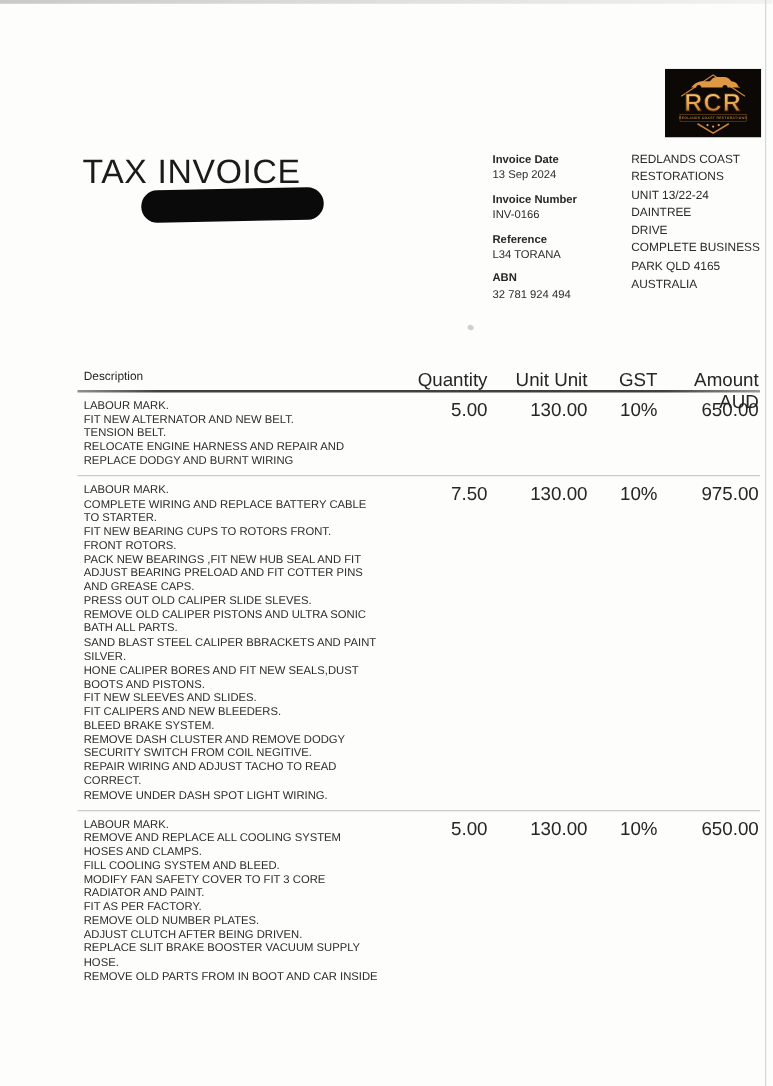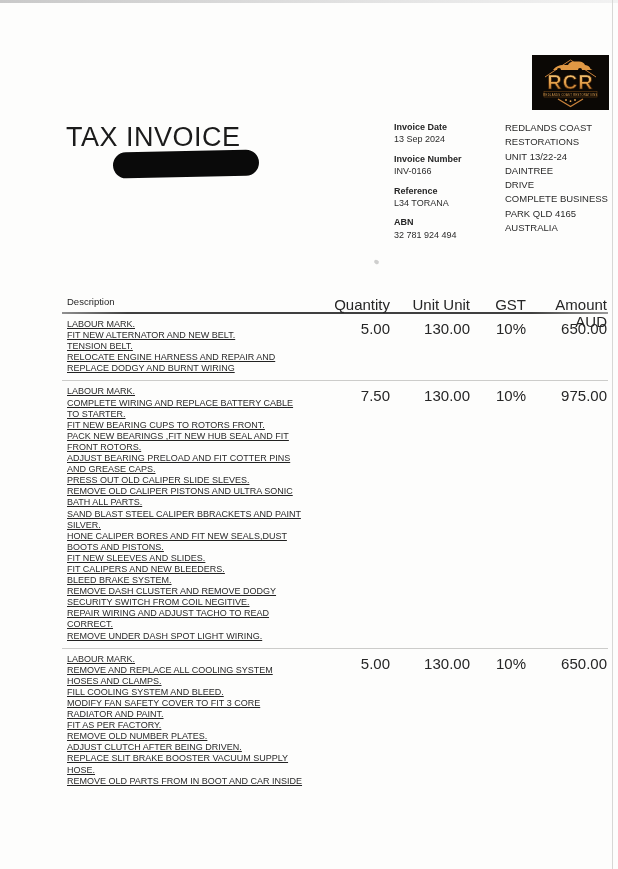--- a/index.html
+++ b/index.html
@@ -45,21 +45,21 @@
     height: 2px; margin-top: 3px;
     background: linear-gradient(to right, #909090, #404040 12%, #404040 86%, #9a9a9a);
   }
   .cell-h { font-size: 9.5px; font-weight: 400; color: #1f1f1f; }
   .c-desc-h { position: absolute; left: 5px; top: 2px; text-align: center; }
   .col { position: absolute; top: 2px; text-align: right; font-size: 15px; color: #262626; }
   .col-qty  { left: 250px; width: 78px; }
   .col-unit { left: 330px; width: 78px; }
   .col-gst  { left: 400px; width: 64px; }
   .col-amt  { left: 463px; width: 82px; }
-  .trow { position: relative; padding: 5px 0 6px 0; border-bottom: 1px solid #ccccca; text-decoration: underline; }
+  .trow { position: relative; padding: 5px 0 6px 0; border-bottom: 1px solid #ccccca; }
   .trow:last-child { border-bottom: none; }
   .trow .col { top: 6px; }
   .c-desc { margin-left: 5px; width: 262px; font-size: 9px; line-height: 11.1px; color: #2b2b2b; }
   .smudge { position: absolute; left: 374px; top: 260px; width: 5px; height: 4px;
     border-radius: 50%; background: rgba(120,120,120,0.35); transform: rotate(30deg); }
 </style>
 </head>
 <body>
 
 <div class="top-edge"></div>
@@ -144,22 +144,22 @@
         <span class="col col-unit">130.00</span>
         <span class="col col-gst">10%</span>
         <span class="col col-amt">650.00</span>
       </div>
       <div class="trow">
         <div class="c-desc">
           <div>LABOUR MARK.</div>
           <div>COMPLETE WIRING AND REPLACE BATTERY CABLE</div>
           <div>TO STARTER.</div>
           <div>FIT NEW BEARING CUPS TO ROTORS FRONT.</div>
+          <div>FRONT ROTORS.</div>
           <div>PACK NEW BEARINGS ,FIT NEW HUB SEAL AND FIT</div>
-          <div>FRONT ROTORS.</div>
           <div>ADJUST BEARING PRELOAD AND FIT COTTER PINS</div>
           <div>AND GREASE CAPS.</div>
           <div>PRESS OUT OLD CALIPER SLIDE SLEVES.</div>
           <div>REMOVE OLD CALIPER PISTONS AND ULTRA SONIC</div>
           <div>BATH ALL PARTS.</div>
           <div>SAND BLAST STEEL CALIPER BBRACKETS AND PAINT</div>
           <div>SILVER.</div>
           <div>HONE CALIPER BORES AND FIT NEW SEALS,DUST</div>
           <div>BOOTS AND PISTONS.</div>
           <div>FIT NEW SLEEVES AND SLIDES.</div>

